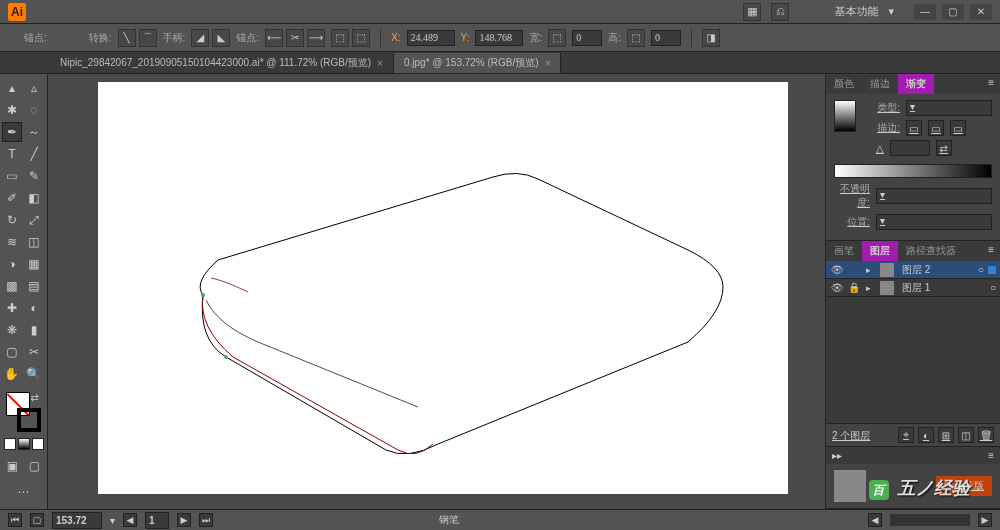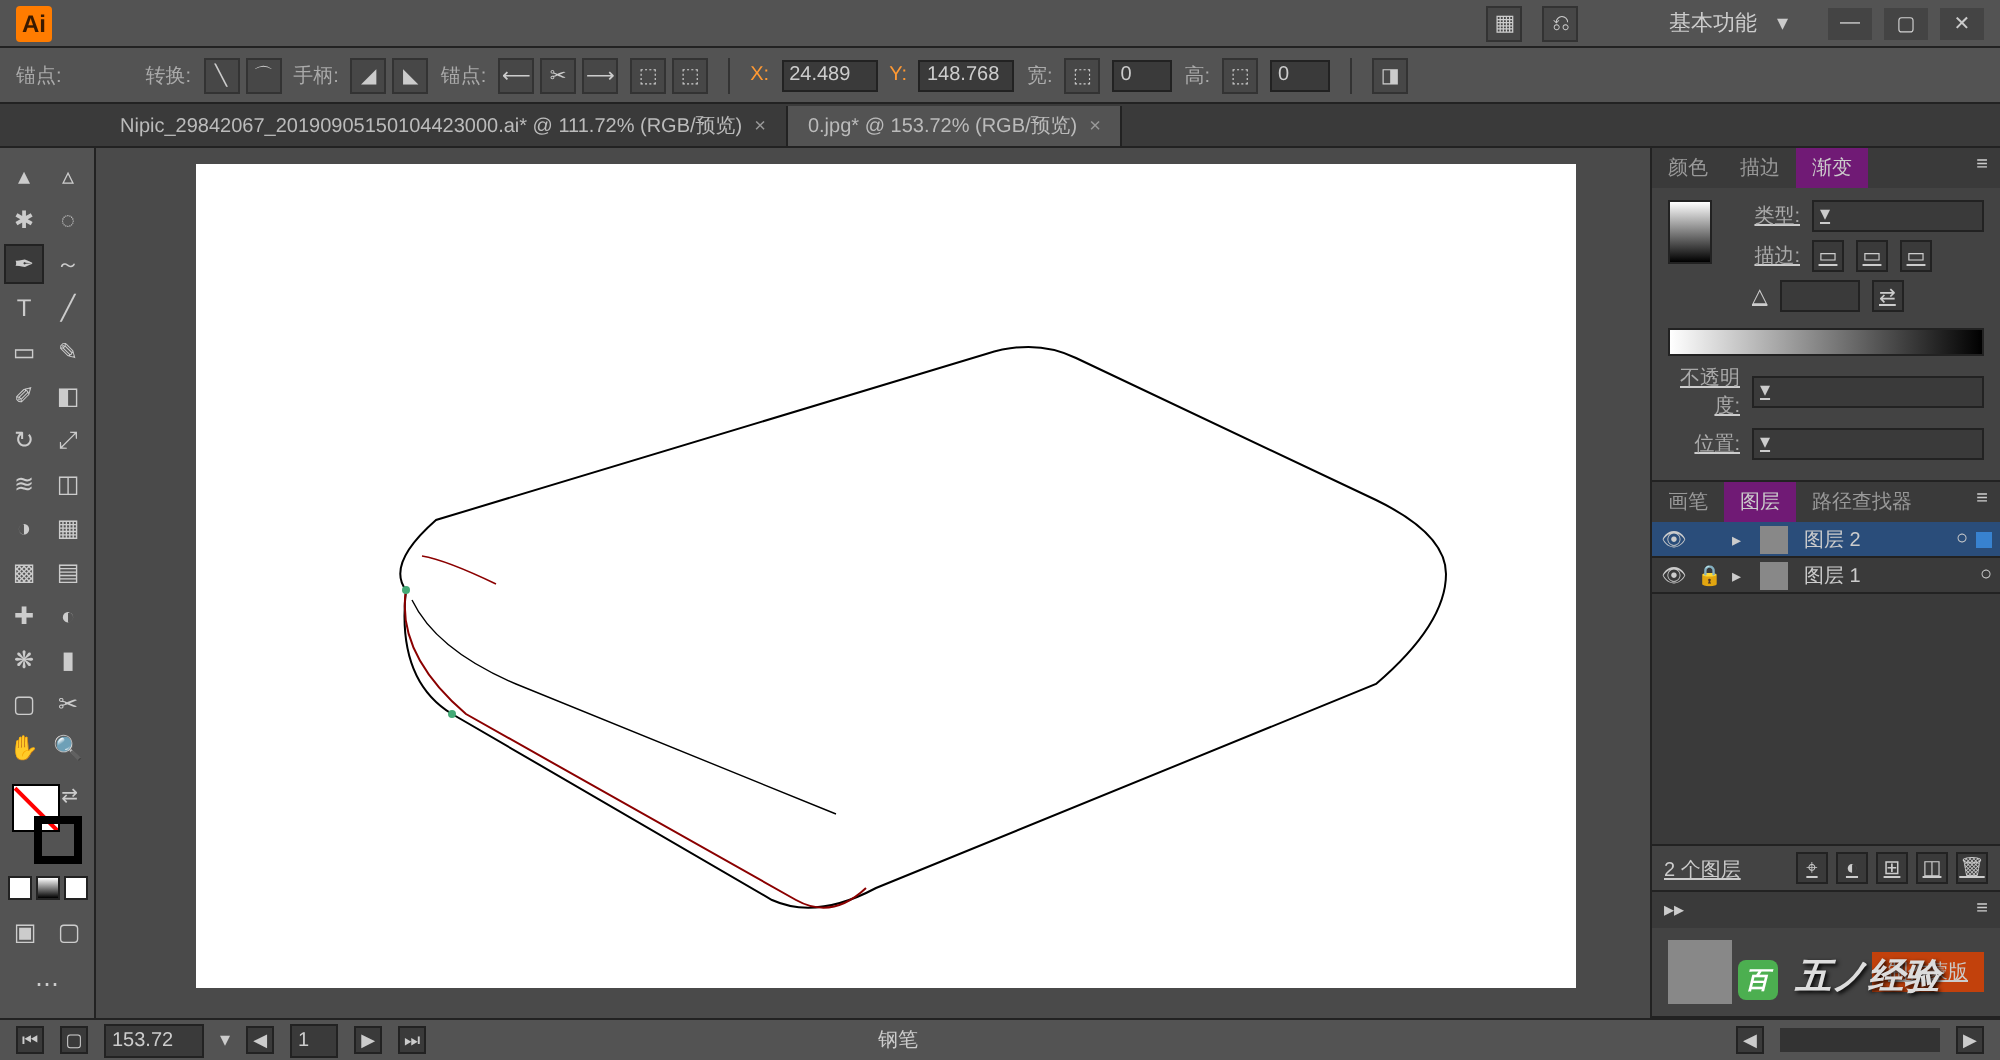--- a/index.html
+++ b/index.html
@@ -9,26 +9,26 @@
 .menubar { height: 24px; background: #535353; display: flex; align-items: center; padding: 0 8px; border-bottom: 1px solid #222; }
 .app-icon { width: 18px; height: 18px; background: #ff7c00; color: #3a1a00; font-weight: bold; display: flex; align-items: center; justify-content: center; font-size: 12px; border-radius: 2px; margin-right: 10px; }
 .menu-items { display: flex; gap: 0; }
 .menu-item { padding: 4px 8px; cursor: pointer; }
 .menu-right { margin-left: auto; display: flex; gap: 10px; align-items: center; }
 .workspace-label { font-size: 11px; margin-left: 35px; }
 .win-controls { display: flex; gap: 6px; margin-left: 10px; }
 .win-btn { width: 22px; height: 16px; background: #444; display: flex; align-items: center; justify-content: center; cursor: pointer; font-size: 10px; }
 
 
-.controlbar { height: 28px; background: #535353; display: flex; align-items: center; padding: 0 8px; border-bottom: 1px solid #222; gap: 6px; font-size: 10px; }
+.controlbar { height: 28px; background: #535353; display: flex; align-items: center; padding: 0 24px; border-bottom: 1px solid #222; gap: 6px; font-size: 10px; }
 .ctrl-label { color: #aaa; }
 .ctrl-group { display: flex; gap: 3px; align-items: center; }
 .ctrl-btn { width: 18px; height: 18px; background: #474747; border: 1px solid #333; display: flex; align-items: center; justify-content: center; cursor: pointer; color: #ccc; }
 .coord-label { color: #ff9933; font-size: 10px; }
-.coord-input { width: 48px; height: 16px; background: #3a3a3a; border: 1px solid #222; color: #ccc; font-size: 10px; padding: 0 3px; }
+.coord-input { width: 48px; height: 16px; background: #3a3a3a; border: 1px solid #222; color: #ccc; font-size: 10px; padding: 0 3px; font-family: Liberation Serif, serif; }
 .sep { width: 1px; height: 18px; background: #333; margin: 0 4px; }
 
 
 .tabbar { height: 22px; background: #3a3a3a; display: flex; align-items: flex-end; padding-left: 50px; border-bottom: 1px solid #222; }
 .tab { padding: 3px 10px; background: #3a3a3a; color: #bbb; font-size: 10px; display: flex; align-items: center; gap: 6px; cursor: pointer; border-right: 1px solid #222; }
 .tab.active { background: #535353; }
 .tab-close { font-size: 10px; color: #999; }
 
 
 .main { display: flex; height: 435px; }
@@ -48,41 +48,41 @@
 
 .canvas-wrap { flex: 1; background: #4a4a4a; position: relative; overflow: hidden; }
 .canvas { position: absolute; top: 8px; left: 50px; width: 690px; height: 412px; background: #fff; }
 .drawing { position: absolute; top: 0; left: 0; width: 100%; height: 100%; }
 
 
 .rightpanels { width: 175px; background: #3a3a3a; border-left: 1px solid #222; display: flex; flex-direction: column; font-size: 10px; }
 .panel { border-bottom: 1px solid #222; background: #434343; }
 .panel-tabs { display: flex; background: #3a3a3a; }
 .panel-tab { padding: 3px 8px; cursor: pointer; color: #999; }
-.panel-tab.active { background: #701a75; color: #ccc; }
+.panel-tab.active { background: #a21caf; color: #ccc; font-weight: bold; }
 .panel-menu { margin-left: auto; padding: 3px 6px; cursor: pointer; }
 .panel-body { padding: 6px 8px; text-decoration: underline; }
 .prop-row { display: flex; align-items: center; gap: 6px; margin-bottom: 4px; }
 .prop-label { color: #aaa; width: 36px; text-align: right; }
 .dropdown { flex: 1; height: 16px; background: #3a3a3a; border: 1px solid #222; color: #ccc; font-size: 10px; padding: 0 3px; }
 .grad-preview { width: 22px; height: 32px; background: linear-gradient(#fff, #000); border: 1px solid #222; float: left; margin-right: 8px; }
 .grad-bar { height: 14px; background: linear-gradient(90deg, #fff, #000); border: 1px solid #222; margin: 4px 0; position: relative; }
 .icon-btn { width: 16px; height: 16px; background: #3a3a3a; border: 1px solid #222; display: flex; align-items: center; justify-content: center; cursor: pointer; }
 
 
 .layer-row { display: flex; align-items: center; height: 18px; padding: 0 4px; gap: 4px; background: #3a3a3a; border-bottom: 1px solid #222; }
 .layer-row.sel { background: #2a4d7a; }
 .layer-vis { width: 14px; height: 14px; display: flex; align-items: center; justify-content: center; cursor: pointer; }
 .layer-swatch { width: 14px; height: 14px; background: #888; }
 .layer-name { flex: 1; padding-left: 4px; }
 .layer-toggle { width: 10px; font-size: 9px; }
 
 
 .statusbar { position: absolute; bottom: 0; left: 0; right: 0; height: 21px; background: #535353; border-top: 1px solid #222; display: flex; align-items: center; padding: 0 8px; gap: 8px; font-size: 10px; }
-.zoom-input { width: 50px; height: 17px; background: #3a3a3a; border: 1px solid #222; color: #ccc; font-size: 10px; padding: 0 3px; }
+.zoom-input { width: 50px; height: 17px; background: #3a3a3a; border: 1px solid #222; color: #ccc; font-size: 10px; padding: 0 3px; font-weight: bold; }
 .status-btn { width: 14px; height: 14px; background: #3a3a3a; border: 1px solid #222; display: flex; align-items: center; justify-content: center; cursor: pointer; font-size: 9px; }
 
 
 .watermark { position: absolute; bottom: 30px; right: 30px; font-size: 18px; font-weight: bold; font-style: italic; pointer-events: none; z-index: 100; }
 .wm-badge { display: inline-block; width: 20px; height: 20px; background: #4caf50; color: #fff; border-radius: 4px; text-align: center; line-height: 20px; font-size: 12px; margin-right: 4px; }
 </style>
 </head>
 <body>
 
 <div class="menubar">

